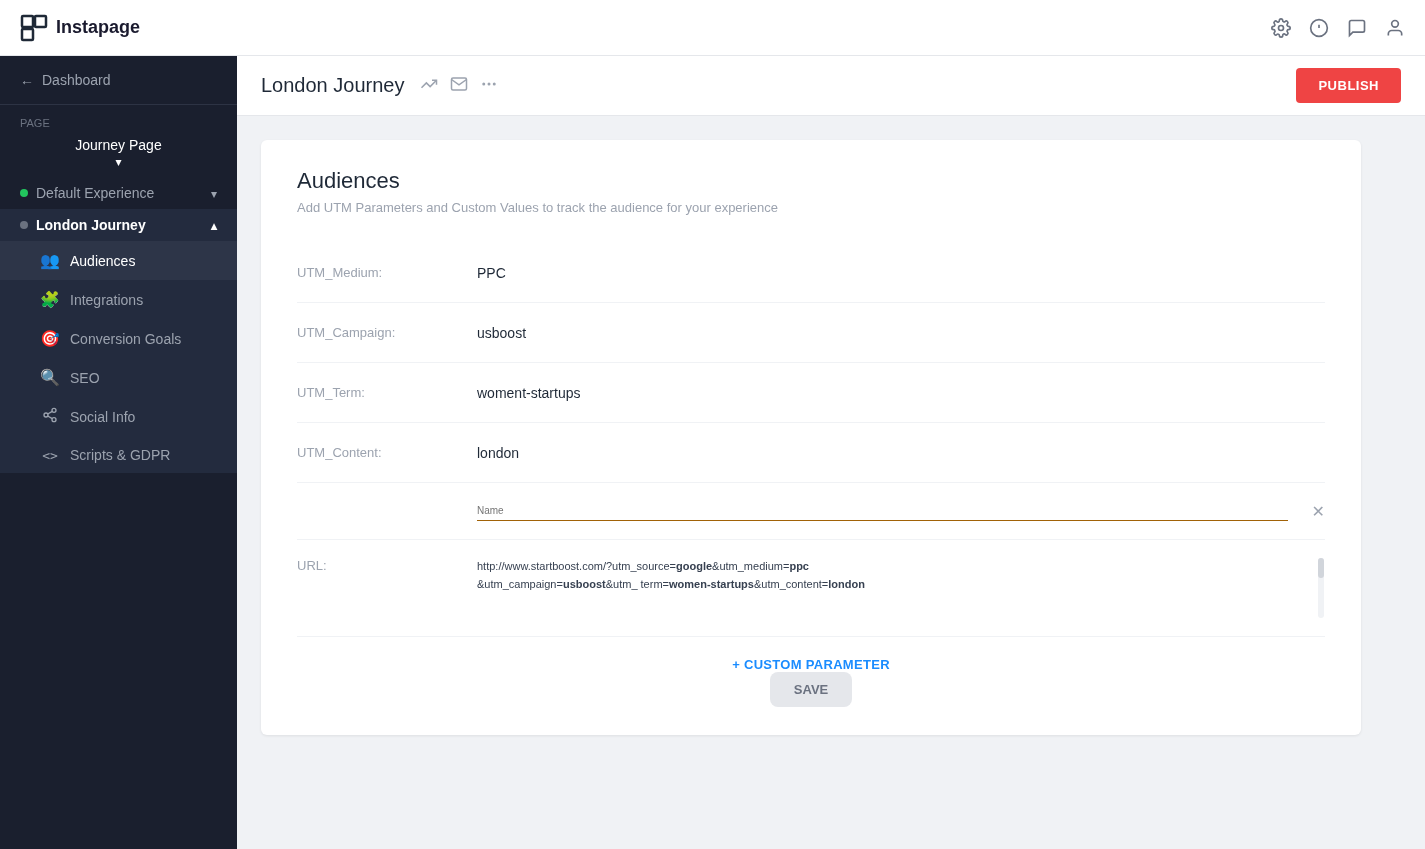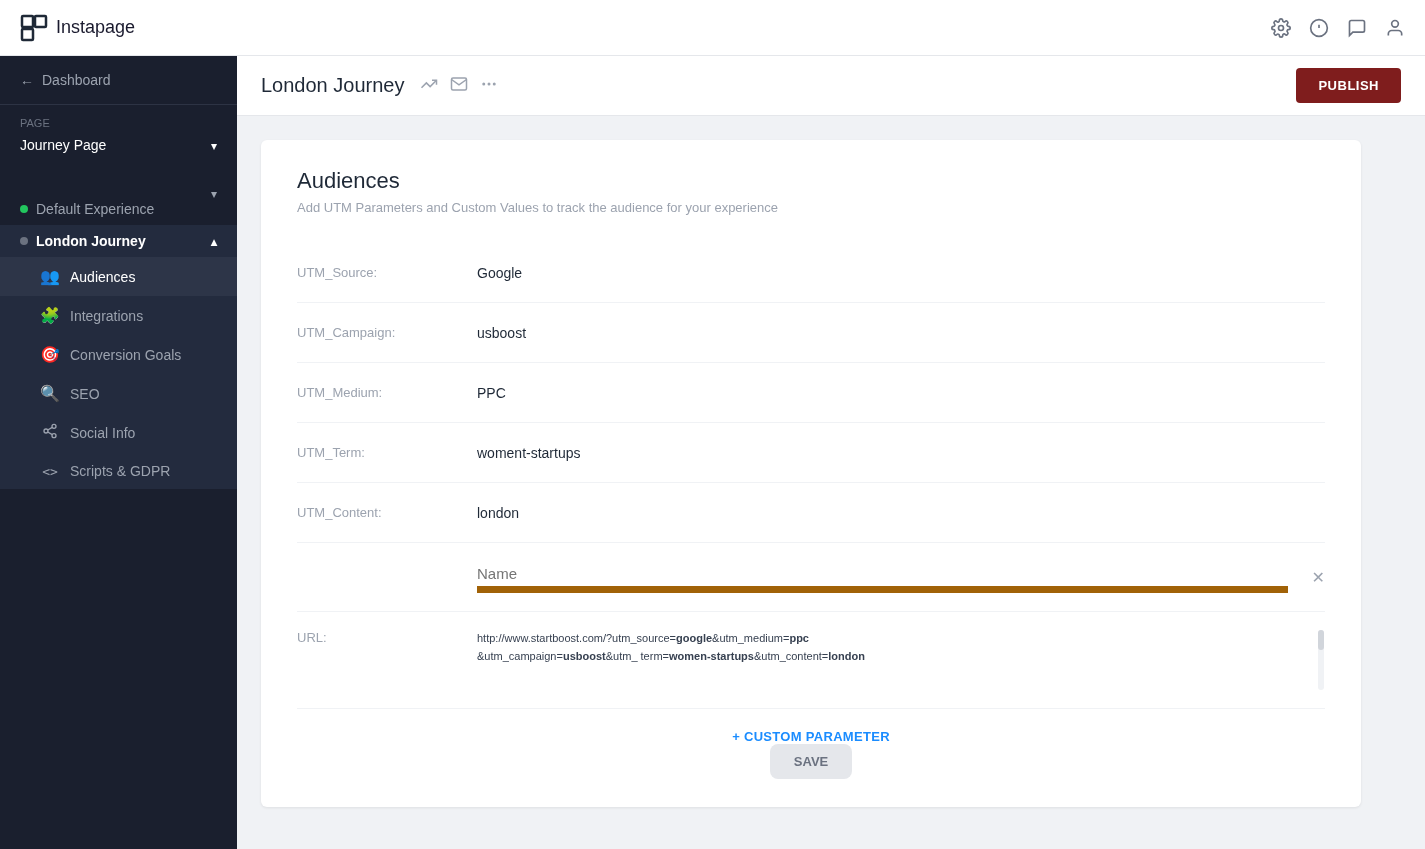--- a/index.html
+++ b/index.html
@@ -4,54 +4,54 @@
   <style>
     * { box-sizing: border-box; margin: 0; padding: 0; }
     body { font-family: -apple-system, BlinkMacSystemFont, 'Segoe UI', sans-serif; background: #f0f2f5; display: flex; flex-direction: column; height: 100vh; overflow: hidden; }
 
     
     .top-header {
       display: flex; align-items: center; justify-content: space-between;
       background: #fff; height: 56px; padding: 0 20px;
       border-bottom: 1px solid #e5e7eb; z-index: 10; flex-shrink: 0;
     }
-    .logo { display: flex; align-items: center; gap: 8px; font-size: 18px; font-weight: 400; color: #1a1a2e; }
+    .logo { display: flex; align-items: center; gap: 8px; font-size: 18px; font-weight: 700; color: #1a1a2e; }
     .logo-icon { width: 28px; height: 28px; }
     .header-icons { display: flex; align-items: center; gap: 18px; }
     .header-icon-btn { background: none; border: none; cursor: pointer; color: #6b7280; font-size: 18px; display: flex; align-items: center; }
 
     
     .main-layout { display: flex; flex: 1; overflow: hidden; }
 
     
     .sidebar {
       width: 237px; background: #1a1f2e; color: #fff;
       display: flex; flex-direction: column; flex-shrink: 0; overflow-y: auto;
     }
     .sidebar-dashboard {
       display: flex; align-items: center; gap: 8px; padding: 16px 20px;
       color: #9ca3af; font-size: 14px; cursor: pointer; border-bottom: 1px solid #2d3344;
     }
     .sidebar-page-section { padding: 12px 20px 4px; }
     .sidebar-page-label { font-size: 11px; color: #6b7280; text-transform: uppercase; margin-bottom: 4px; }
     .sidebar-page-select {
       display: flex; align-items: center; justify-content: space-between;
-      font-size: 14px; color: #fff; cursor: pointer; padding: 4px 0;
+      font-size: 14px; color: #fff; cursor: pointer; padding: 4px 0; flex-direction: column;
     }
     .new-experience-btn {
       margin: 12px 14px; background: #1a8cff; color: #fff; border: none;
       border-radius: 4px; padding: 10px; font-size: 12px; font-weight: 700;
       letter-spacing: 0.5px; cursor: pointer; text-align: center;
     }
     .sidebar-experience {
       padding: 8px 20px; display: flex; align-items: center; justify-content: space-between;
       color: #9ca3af; font-size: 14px; cursor: pointer;
     }
     .sidebar-experience .dot { width: 8px; height: 8px; border-radius: 50%; background: #22c55e; margin-right: 8px; flex-shrink: 0; }
-    .sidebar-experience-label { display: flex; align-items: center; flex: 1; margin-top: 32px; }
+    .sidebar-experience-label { display: flex; align-items: center; flex: 1; }
     .london-journey-section { background: #232b3e; }
     .london-journey-header {
       display: flex; align-items: center; justify-content: space-between;
       padding: 8px 20px; font-size: 14px; font-weight: 600; color: #fff; cursor: pointer;
     }
     .london-journey-header .dot { width: 8px; height: 8px; border-radius: 50%; background: #6b7280; margin-right: 8px; flex-shrink: 0; }
     .london-journey-header-label { display: flex; align-items: center; }
 
     .sidebar-nav-item {
       display: flex; align-items: center; gap: 10px; padding: 10px 20px 10px 40px;
@@ -67,21 +67,21 @@
     .page-header {
       background: #fff; border-bottom: 1px solid #e5e7eb;
       display: flex; align-items: center; justify-content: space-between;
       padding: 0 24px; height: 60px; flex-shrink: 0;
     }
     .page-header-left { display: flex; align-items: center; gap: 16px; }
     .page-title { font-size: 20px; font-weight: 500; color: #1f2937; }
     .page-header-icons { display: flex; align-items: center; gap: 12px; }
     .page-header-icon { color: #9ca3af; font-size: 16px; cursor: pointer; }
     .publish-btn {
-      background: #7f1d1d; color: #fff; border: none; border-radius: 4px;
+      background: #ef4444; color: #fff; border: none; border-radius: 4px;
       padding: 10px 22px; font-size: 13px; font-weight: 700;
       letter-spacing: 0.5px; cursor: pointer;
     }
 
     
     .content-scroll { flex: 1; overflow-y: auto; padding: 24px; background: #f0f2f5; }
 
     
     .audiences-card {
       background: #fff; border-radius: 6px; box-shadow: 0 1px 3px rgba(0,0,0,0.08);
@@ -103,21 +103,21 @@
     .url-content { flex: 1; font-size: 11px; color: #374151; line-height: 1.6; }
     .url-content strong { font-weight: 700; }
     .url-scrollbar { width: 8px; display: flex; flex-direction: column; align-items: center; margin-left: 8px; }
     .url-scrollbar-track { width: 6px; height: 60px; background: #f0f2f5; border-radius: 3px; position: relative; }
     .url-scrollbar-thumb { width: 6px; height: 20px; background: #d1d5db; border-radius: 3px; position: absolute; top: 0; }
 
     
     .custom-param-row { display: flex; align-items: center; padding: 18px 0; border-bottom: 1px solid #f0f2f5; }
     .custom-param-name { width: 180px; }
     .custom-param-input { flex: 1; display: flex; gap: 16px; align-items: center; }
-    .param-field { flex: 1; border: none; border-bottom: 7px solid #a16207; font-size: 15px; color: #9ca3af; padding: 4px 0; outline: none; }
+    .param-field { flex: 1; border: none; border-bottom: 1px solid #a16207; font-size: 10px; color: #9ca3af; padding: 4px 0; outline: none; }
     .close-icon { color: #9ca3af; cursor: pointer; font-size: 16px; margin-left: 8px; }
 
     
     .card-footer { display: flex; justify-content: space-between; align-items: center; padding-top: 20px; flex-direction: column; }
     .custom-param-btn { color: #1a8cff; font-size: 13px; font-weight: 600; cursor: pointer; background: none; border: none; letter-spacing: 0.3px; }
     .save-btn {
       background: #e5e7eb; color: #6b7280; border: none; border-radius: 8px;
       padding: 10px 24px; font-size: 13px; font-weight: 600; cursor: default;
     }
 
@@ -260,33 +260,29 @@
         </div>
       </div>
       <button class="publish-btn">PUBLISH</button>
     </div>
 
     <div class="content-scroll">
       <div class="audiences-card">
         <h2 class="audiences-title">Audiences</h2>
         <p class="audiences-subtitle">Add UTM Parameters and Custom Values to track the audience for your experience</p>
 
+
         <div class="form-row">
-          <span class="form-label">UTM_Source:</span>
-          <span class="form-value">Google</span>
+          <span class="form-label">UTM_Medium:</span>
+          <span class="form-value">PPC</span>
         </div>
 
         <div class="form-row">
           <span class="form-label">UTM_Campaign:</span>
           <span class="form-value">usboost</span>
-        </div>
-
-        <div class="form-row">
-          <span class="form-label">UTM_Medium:</span>
-          <span class="form-value">PPC</span>
         </div>
 
         <div class="form-row">
           <span class="form-label">UTM_Term:</span>
           <span class="form-value">woment-startups</span>
         </div>
 
         <div class="form-row">
           <span class="form-label">UTM_Content:</span>
           <span class="form-value">london</span>

